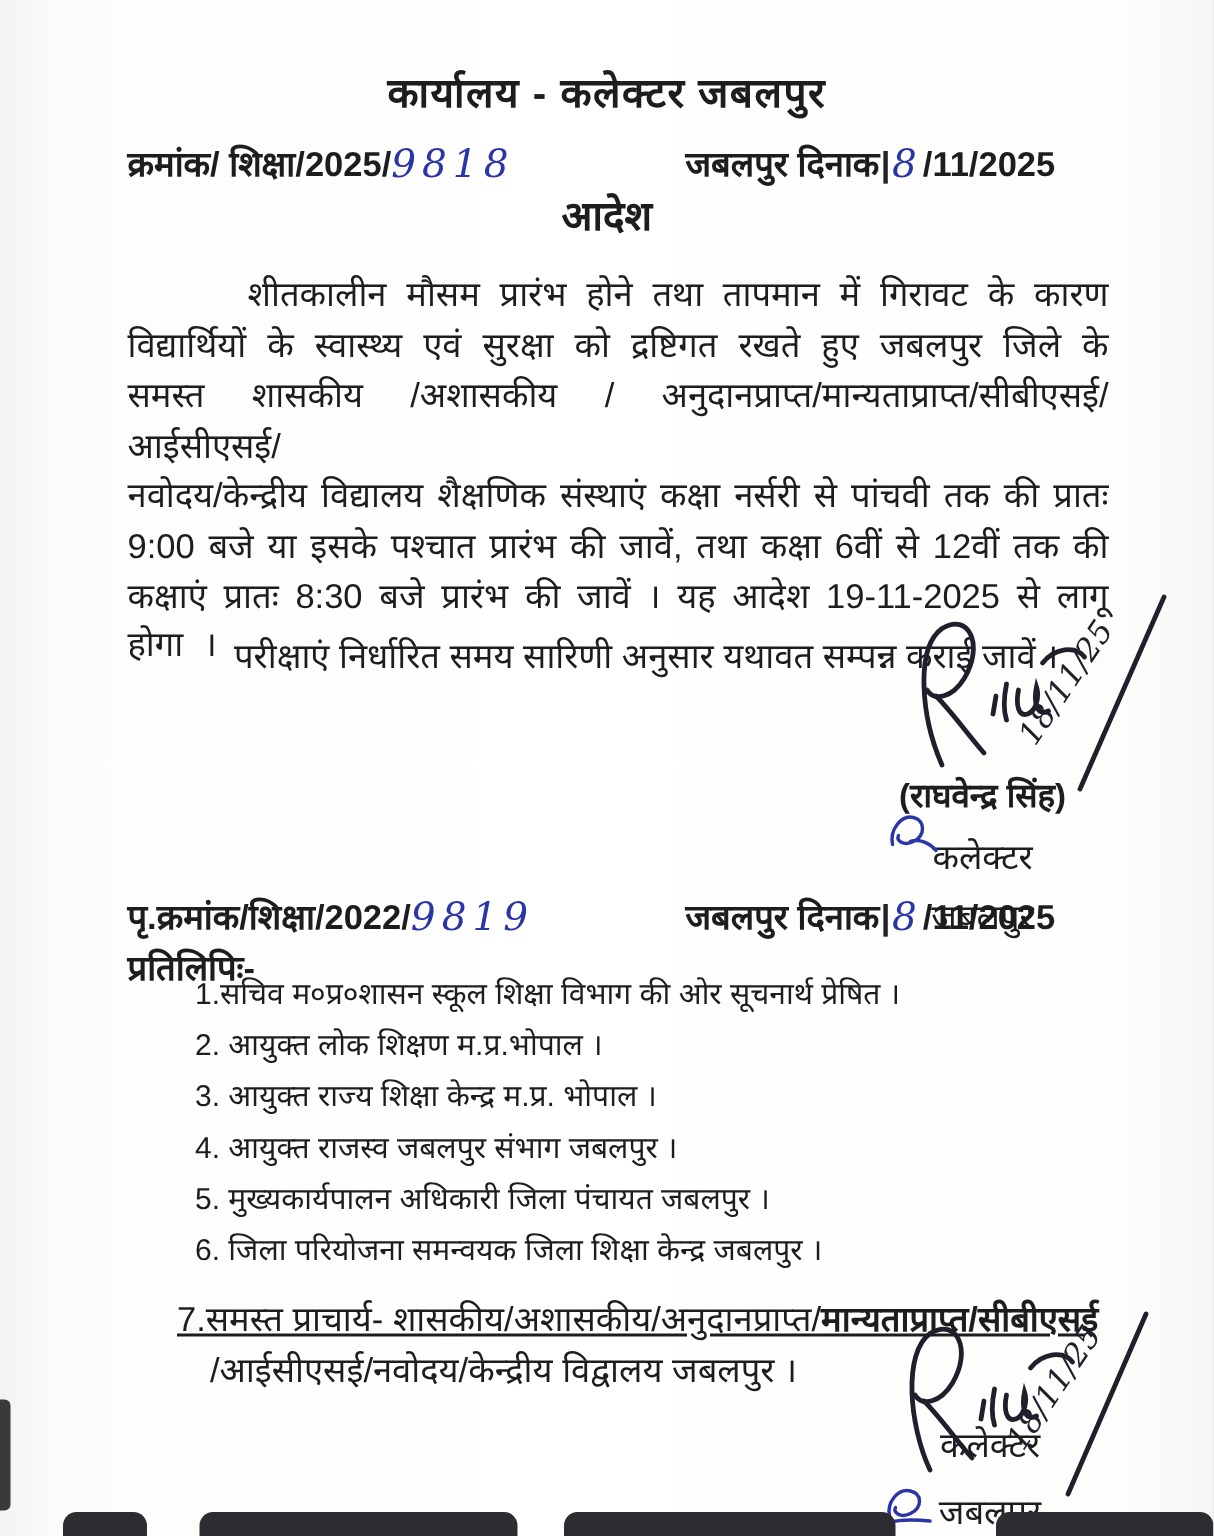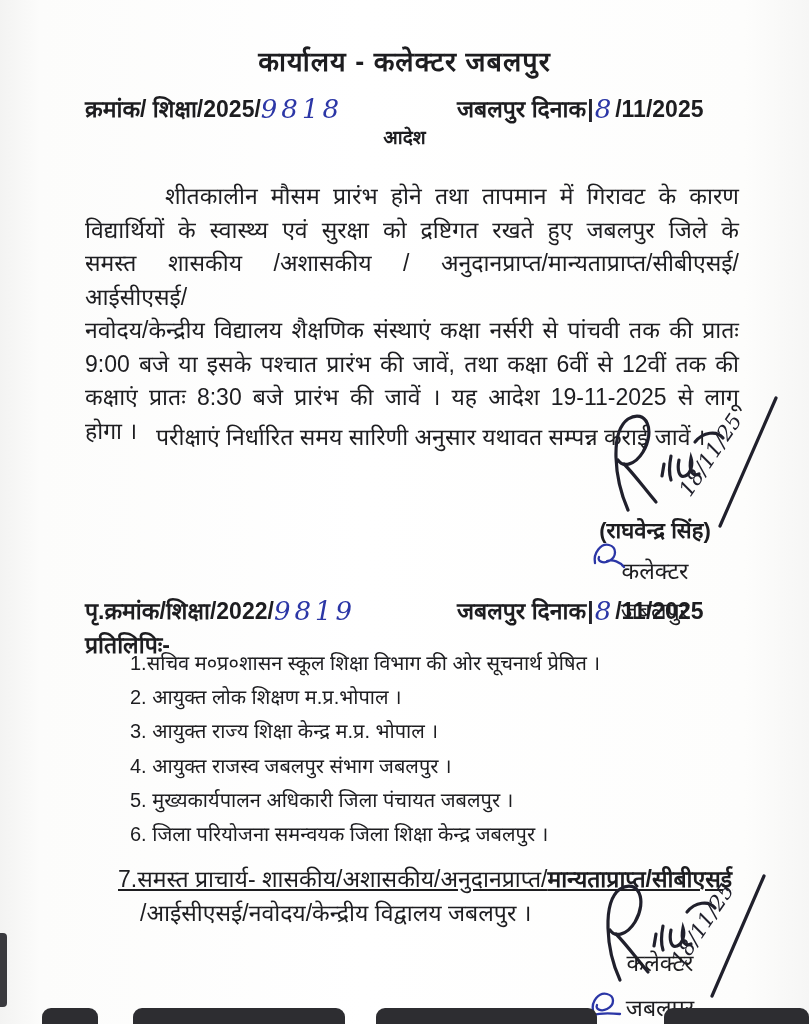--- a/index.html
+++ b/index.html
@@ -27,26 +27,26 @@
     font-style:italic;
     color:#2b36a6;
     font-size:26px;
     letter-spacing:4px;
     font-weight:normal;
     position:relative;top:1px;
   }
   .date-sep{font-weight:bold;color:#23232a;padding:0 1px;}
   .order-heading{
     top:124px;left:0;width:100%;
-    text-align:center;font-size:19px;font-weight:bold;
+    text-align:center;font-size:27px;font-weight:bold;
   }
   .body-block{top:180px;left:85px;width:654px;font-size:23px;line-height:33.5px;}
   .body-line{text-align:justify;text-align-last:justify;white-space:nowrap0;}
   .body-line.first{text-indent:80px;}
-  .body-line.last{text-align-last:left;}
+  .body-line.last{text-align-last:left;font-family:Liberation Mono, monospace;}
   .exam-line{top:420px;left:156px;font-size:23px;white-space:nowrap;}
   .sign-col1{top:492px;left:565px;width:180px;text-align:center;}
   .sign-name{font-size:22px;font-weight:bold;white-space:nowrap;margin-top:22px;}
   .sign-desig1{margin-top:10px;font-size:23px;}
   .sign-place1{margin-top:8px;font-size:23px;}
   .copies-label{top:628px;left:85px;font-size:23px;font-weight:bold;}
   .copy-list{top:646px;left:130px;font-size:20px;line-height:34.2px;white-space:nowrap;}
   .copy7-l1{top:862px;left:118px;font-size:23px;white-space:nowrap;text-decoration:underline;}
   .copy7-l1 .bold-part{font-weight:bold;}
   .copy7-l2{top:896px;left:140px;font-size:23px;white-space:nowrap;}

